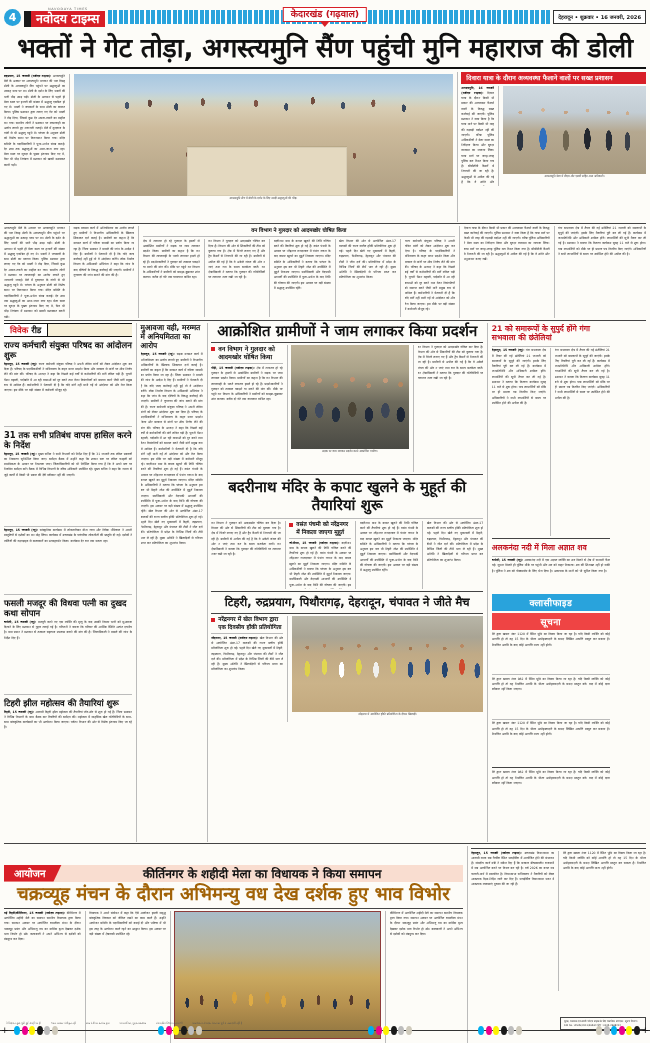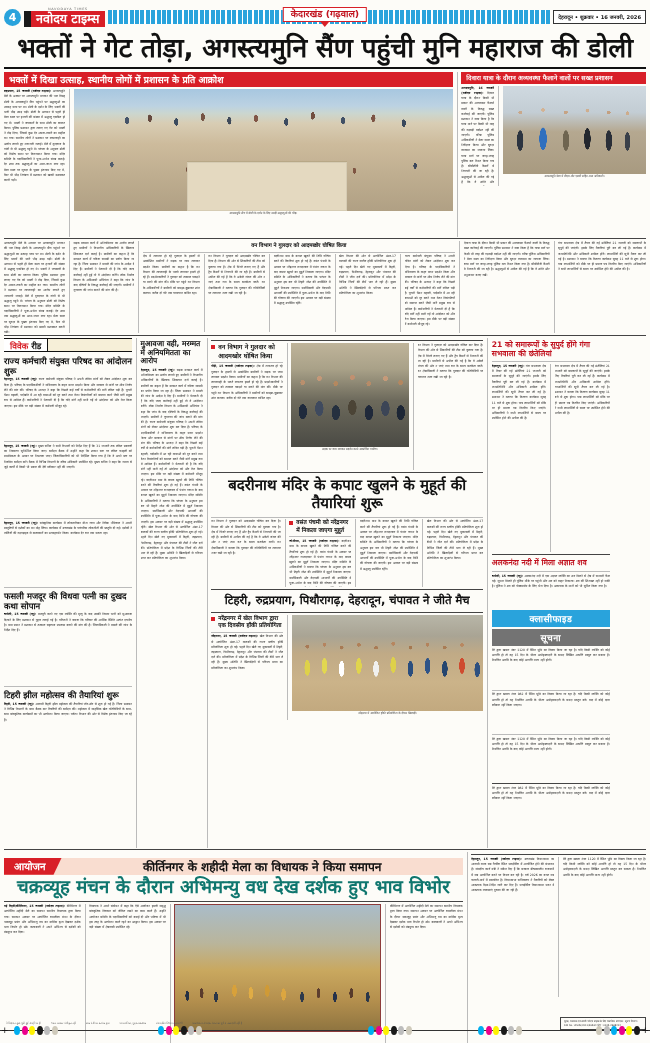--- a/index.html
+++ b/index.html
@@ -111,21 +111,21 @@
     word-spacing: 0.3px;
     overflow: hidden;
   }
   .lede { font-weight: bold; color: #111; }
 
   
   .hl-1 { font-size: 11px; font-weight: bold; color: #111; line-height: 1.18; padding: 2px 0; }
   .hl-2 { font-size: 8.4px; font-weight: bold; color: #111; line-height: 1.2; padding: 1.5px 0; }
   .hl-3 { font-size: 7px; font-weight: bold; color: #111; line-height: 1.2; padding: 1px 0; }
   .hl-big { font-size: 15px; font-weight: bold; color: #111; line-height: 1.14; text-align: center; }
-  .hl-huge { font-size: 19px; font-weight: bold; color: #0f766e; line-height: 1.1; text-align: center; white-space: nowrap; }
+  .hl-huge { font-size: 19px; font-weight: bold; color: #a16207; line-height: 1.1; text-align: center; white-space: nowrap; }
 
   
   .bullet-head {
     font-size: 6.4px; font-weight: bold; color: #111; line-height: 1.3;
     position: relative; padding-left: 7px;
   }
   .bullet-head::before {
     content: ""; position: absolute; left: 0; top: 2px;
     width: 4px; height: 4px; background: #d81f27;
   }
@@ -269,39 +269,39 @@
   .sec-label {
     background: #fff; color: #d81f27; font-weight: bold; font-size: 8.5px;
     padding: 0 6px; display: flex; align-items: center;
     border-right: 1px solid #111;
   }
   .sec-label .dark { color: #111; margin-left: 3px; }
 
   
   .event-row {
     display: flex; align-items: stretch; height: 17px;
-    background: #f9ddd0; margin-top: 6px;
+    background: #f9ddd0; margin-top: 19px;
   }
   .event-badge {
     background: #d81f27; color: #fff; font-weight: bold; font-size: 10px;
     padding: 0 16px 0 10px; display: flex; align-items: center;
     clip-path: polygon(0 0, 100% 0, 86% 100%, 0 100%);
   }
   .event-sub {
     flex: 1; display: flex; align-items: center; justify-content: center;
     font-size: 12px; font-weight: bold; color: #111;
   }
 
   
   .cls-box {
     background: #29a3dc; color: #fff; text-align: center;
     font-size: 9px; font-weight: bold; padding: 2px 0; margin-top: 2px;
     letter-spacing: .4px;
   }
-  .cls-box.red { background: #737373; }
+  .cls-box.red { background: #ef4444; }
 
   
   .vrule { width: 0.6px; background: #bbb; flex: 0 0 auto; align-self: stretch; }
   .hrule { height: 0.6px; background: #bbb; margin: 2px 0; }
   .hrule-dark { height: 1px; background: #444; margin: 2px 0; }
 
   
   .footer-zone { position: absolute; left: 0; bottom: 0; width: 650px; height: 24px; }
   .footer-micro {
     display: flex; gap: 10px; font-size: 2.6px; color: #555;
@@ -338,21 +338,20 @@
   </div>
 
   <div class="main-headline">भक्तों ने गेट तोड़ा, अगस्त्यमुनि सैंण पहुंची मुनि महाराज की डोली</div>
   <div class="rule-thick"></div>
 
   <div class="content">
 
     <div class="row" style="margin-top:3px;">
 
       <div class="col" style="width:452px;">
-        <div class="redbar">भक्तों में दिखा उत्साह, स्थानीय लोगों में प्रशासन के प्रति आक्रोश</div>
         <div class="row" style="margin-top:2px;">
           <div class="col" style="width:62px;">
             <div class="body-text" style="height:148px;"><span class="lede">रुद्रप्रयाग, 15 जनवरी (नवोदय टाइम्स):</span> <span>अगस्त्यमुनि मेले के अवसर पर अगस्त्यमुनि भगवान की चल विग्रह डोली के अगस्त्यमुनि सैंण पहुंचने पर श्रद्धालुओं का उत्साह चरम पर था। डोली के दर्शन के लिए भक्तों की भारी भीड़ उमड़ पड़ी। डोली के आगमन से पहले ही मेला स्थल पर हजारों की संख्या में श्रद्धालु एकत्रित हो गए थे। भक्तों ने जयकारों के साथ डोली का स्वागत किया। पुलिस प्रशासन द्वारा लगाए गए गेट को भक्तों ने तोड़ दिया, जिससे कुछ देर अफरा-तफरी का माहौल बन गया। स्थानीय लोगों ने प्रशासन पर लापरवाही का आरोप लगाते हुए नाराजगी जताई। मेले में दूरदराज के गांवों से भी श्रद्धालु पहुंचे थे। परंपरा के अनुसार डोली को विशेष स्थान पर विराजमान किया गया। मंदिर समिति के पदाधिकारियों ने पूजा-अर्चना संपन्न कराई। देर शाम तक श्रद्धालुओं का आना-जाना लगा रहा। मेला स्थल पर सुरक्षा के पुख्ता इंतजाम किए गए थे, फिर भी भीड़ नियंत्रण में प्रशासन को खासी मशक्कत करनी पड़ी।</span></div>
           </div>
           <div class="vrule"></div>
           <div class="col" style="width:385px;">
             <div class="photo ph-crowd" style="height:122px;"></div>
             <div class="cap">अगस्त्यमुनि सैंण में डोली के दर्शन के लिए उमड़ी श्रद्धालुओं की भीड़।</div>
           </div>
         </div>
@@ -435,20 +434,21 @@
             <span class="dark">रीड</span>
           </div>
         </div>
 
         <div>
           <div class="hl-2">राज्य कर्मचारी संयुक्त परिषद का आंदोलन शुरू</div>
           <div class="body-text" style="height:62px;"><span class="lede">देहरादून, 15 जनवरी (न्यू):</span> <span>राज्य कर्मचारी संयुक्त परिषद ने अपनी लंबित मांगों को लेकर आंदोलन शुरू कर दिया है। परिषद के पदाधिकारियों ने सचिवालय के बाहर धरना प्रदर्शन किया और सरकार से मांगों पर शीघ्र निर्णय लेने की मांग की। परिषद के अध्यक्ष ने कहा कि पिछले कई वर्षों से कर्मचारियों की मांगें लंबित पड़ी हैं। पुरानी पेंशन बहाली, पदोन्नति में आ रही बाधाओं को दूर करने तथा वेतन विसंगतियों को समाप्त करने जैसी मांगें प्रमुख रूप से शामिल हैं। कर्मचारियों ने चेतावनी दी है कि यदि मांगें नहीं मानी गईं तो आंदोलन को और तेज किया जाएगा। इस मौके पर बड़ी संख्या में कर्मचारी मौजूद रहे।</span></div>
         </div>
         <div class="hrule"></div>
         <div>
+          <div class="hl-2">31 तक सभी प्रतिबंध वापस हासिल करने के निर्देश</div>
           <div class="body-text" style="height:72px;"><span class="lede">देहरादून, 15 जनवरी (न्यू):</span> <span>मुख्य सचिव ने सभी विभागों को निर्देश दिए हैं कि 31 जनवरी तक लंबित प्रकरणों का निस्तारण सुनिश्चित किया जाए। समीक्षा बैठक में उन्होंने कहा कि शासन स्तर पर लंबित फाइलों को प्राथमिकता के आधार पर निपटाया जाए। जिलाधिकारियों को भी निर्देशित किया गया है कि वे अपने स्तर पर नियमित समीक्षा करें। बैठक में विभिन्न विभागों के वरिष्ठ अधिकारी उपस्थित रहे। मुख्य सचिव ने कहा कि जनता से जुड़े कार्यों में किसी भी प्रकार की देरी स्वीकार नहीं की जाएगी।</span></div>
         </div>
         <div class="hrule"></div>
         <div>
           <div class="body-text" style="height:64px;"><span class="lede">देहरादून, 15 जनवरी (न्यू):</span> <span>सांस्कृतिक कार्यक्रम में लोकगायिका मीना राणा और विवेक नौटियाल ने अपनी प्रस्तुतियों से दर्शकों का मन मोह लिया। कार्यक्रम में उत्तराखंड के पारंपरिक लोकगीतों की प्रस्तुति दी गई। दर्शकों ने तालियों की गड़गड़ाहट से कलाकारों का उत्साहवर्धन किया। कार्यक्रम देर रात तक चलता रहा।</span></div>
         </div>
         <div class="hrule"></div>
         <div>
           <div class="hl-2">फसली मजदूर की विधवा पत्नी का दुखद कथा सोपान</div>
           <div class="body-text" style="height:72px;"><span class="lede">चमोली, 15 जनवरी (न्यू):</span> <span>मजदूरी करने गए एक व्यक्ति की मृत्यु के बाद उसकी विधवा पत्नी को मुआवजा दिलाने के लिए प्रशासन से गुहार लगाई गई है। परिजनों ने बताया कि परिवार की आर्थिक स्थिति अत्यंत दयनीय है। ग्राम प्रधान ने प्रशासन से तत्काल सहायता उपलब्ध कराने की मांग की है। जिलाधिकारी ने मामले की जांच के निर्देश दिए हैं।</span></div>
@@ -465,20 +465,21 @@
       <div class="col" style="width:62px;">
         <div class="hl-2" style="font-size:7.4px;">मुआवजा वही, मरम्मत में अनियमितता का आरोप</div>
         <div class="body-text" style="height:480px;"><span class="lede">देहरादून, 15 जनवरी (न्यू):</span> <span>सड़क मरम्मत कार्य में अनियमितता का आरोप लगाते हुए ग्रामीणों ने विभागीय अधिकारियों के खिलाफ शिकायत दर्ज कराई है। ग्रामीणों का कहना है कि मरम्मत कार्य में घटिया सामग्री का प्रयोग किया जा रहा है। जिला प्रशासन ने मामले की जांच के आदेश दे दिए हैं। ग्रामीणों ने चेतावनी दी है कि यदि जल्द कार्रवाई नहीं हुई तो वे आंदोलन करेंगे। लोक निर्माण विभाग के अधिशासी अभियंता ने कहा कि जांच के बाद दोषियों के विरुद्ध कार्रवाई की जाएगी। ग्रामीणों ने गुणवत्ता की जांच कराने की मांग की है।</span> <span>राज्य कर्मचारी संयुक्त परिषद ने अपनी लंबित मांगों को लेकर आंदोलन शुरू कर दिया है। परिषद के पदाधिकारियों ने सचिवालय के बाहर धरना प्रदर्शन किया और सरकार से मांगों पर शीघ्र निर्णय लेने की मांग की। परिषद के अध्यक्ष ने कहा कि पिछले कई वर्षों से कर्मचारियों की मांगें लंबित पड़ी हैं। पुरानी पेंशन बहाली, पदोन्नति में आ रही बाधाओं को दूर करने तथा वेतन विसंगतियों को समाप्त करने जैसी मांगें प्रमुख रूप से शामिल हैं। कर्मचारियों ने चेतावनी दी है कि यदि मांगें नहीं मानी गईं तो आंदोलन को और तेज किया जाएगा। इस मौके पर बड़ी संख्या में कर्मचारी मौजूद रहे।</span> <span>बदरीनाथ धाम के कपाट खुलने की तिथि घोषित करने की तैयारियां शुरू हो गई हैं। वसंत पंचमी के अवसर पर नरेंद्रनगर राजदरबार में पंचांग गणना के बाद कपाट खुलने का मुहूर्त निकाला जाएगा। मंदिर समिति के अधिकारियों ने बताया कि परंपरा के अनुसार इस बार भी टिहरी नरेश की उपस्थिति में मुहूर्त निकाला जाएगा। धर्माधिकारी और वेदपाठी आचार्यों की उपस्थिति में पूजा-अर्चना के बाद तिथि की घोषणा की जाएगी। इस अवसर पर बड़ी संख्या में श्रद्धालु उपस्थित रहेंगे।</span> <span>खेल विभाग की ओर से आयोजित अंडर-17 बालकों की राज्य स्तरीय हॉकी प्रतियोगिता शुरू हो गई। पहले दिन खेले गए मुकाबलों में टिहरी, रुद्रप्रयाग, पिथौरागढ़, देहरादून और चंपावत की टीमों ने जीत दर्ज की। प्रतियोगिता में प्रदेश के विभिन्न जिलों की टीमें भाग ले रही हैं। मुख्य अतिथि ने खिलाड़ियों से परिचय प्राप्त कर प्रतियोगिता का शुभारंभ किया।</span></div>
       </div>
 
       <div class="vrule"></div>
 
       <div class="col" style="width:272px;">
 
         <div>
+          <div class="hl-big">आक्रोशित ग्रामीणों ने जाम लगाकर किया प्रदर्शन</div>
           <div class="hrule-dark"></div>
           <div class="row" style="margin-top:2px;">
             <div class="col" style="width:74px;">
               <div class="bullet-head">वन विभाग ने गुलदार को आदमखोर घोषित किया</div>
               <div class="hrule"></div>
               <div class="body-text" style="height:106px;"><span class="lede">पौड़ी, 15 जनवरी (नवोदय टाइम्स):</span> <span>क्षेत्र में लगातार हो रहे गुलदार के हमलों से आक्रोशित ग्रामीणों ने सड़क पर जाम लगाकर प्रदर्शन किया। ग्रामीणों का कहना है कि वन विभाग की लापरवाही के चलते लगातार हमले हो रहे हैं। प्रदर्शनकारियों ने गुलदार को तत्काल पकड़ने या मारने की मांग की। मौके पर पहुंचे वन विभाग के अधिकारियों ने ग्रामीणों को समझा-बुझाकर शांत कराया। करीब दो घंटे तक यातायात बाधित रहा।</span></div>
             </div>
             <div class="vrule"></div>
             <div class="col" style="width:122px;">
               <div class="photo ph-protest" style="height:104px;"></div>

